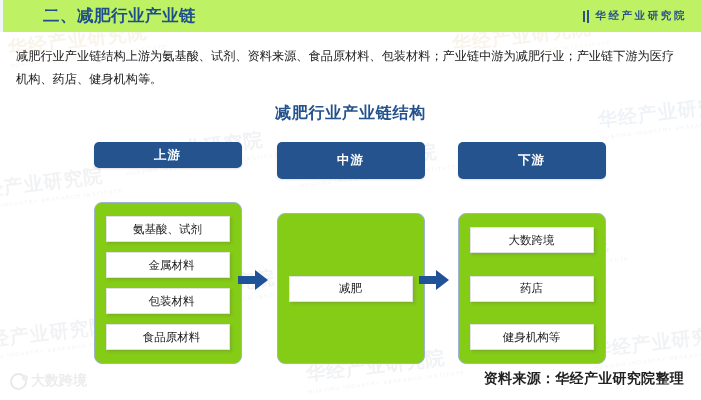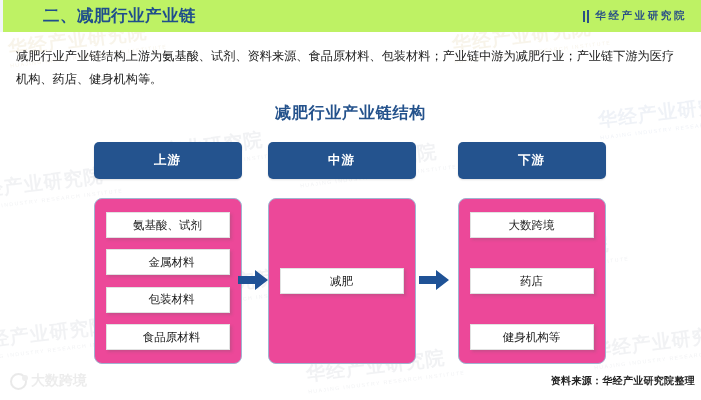--- a/index.html
+++ b/index.html
@@ -128,44 +128,44 @@
   }
   .col {
     position: absolute;
     top: 0;
     width: 148px;
     height: 100%;
     display: flex;
     flex-direction: column;
   }
   .col-up   { left: 8px;   }
-  .col-mid  { left: 182px; justify-content: space-between; }
+  .col-mid  { left: 191px; justify-content: space-between; }
   .col-down { left: 372px; border-radius: 32px; }
 
   .col-head {
     height: 37px;
     border-radius: 5px;
     background: #24538e;
     color: #ffffff;
     font-size: 12.5px;
     font-weight: 700;
     display: flex;
     align-items: center;
     justify-content: center;
     letter-spacing: 1px;
     box-shadow: 0 1px 2px rgba(0,0,0,0.12);
     font-family: "Liberation Sans", sans-serif;
   }
 
   .col-body {
-    margin-top: 19px;
+    margin-top: 34px;
     flex: 1 1 auto;
     border: 1px solid #9fb4d1;
     border-radius: 8px;
-    background: #ec4899;
+    background: #84cc16;
     padding: 13px 11px;
     display: flex;
     flex-direction: column;
   }
   .col-body.spread { justify-content: space-between; }
   .col-body.center { justify-content: center; }
 
   .node {
     background: #ffffff;
     border: 1px solid #e2e2e2;
@@ -190,24 +190,24 @@
     width: 30px;
     height: 20px;
   }
   .arrow-1 { left: 152px; }
   .arrow-2 { left: 333px; }
   .arrow svg { display: block; }
 
   
   .source {
     position: absolute;
-    right: 6px;
+    right: 17px;
     bottom: 12px;
     z-index: 3;
-    font-size: 10px;
+    font-size: 14px;
     font-weight: 700;
     color: #222;
     letter-spacing: 0.3px;
     font-family: Liberation Mono, monospace;
   }
 
   
   .corner-logo {
     position: absolute;
     left: 10px;

